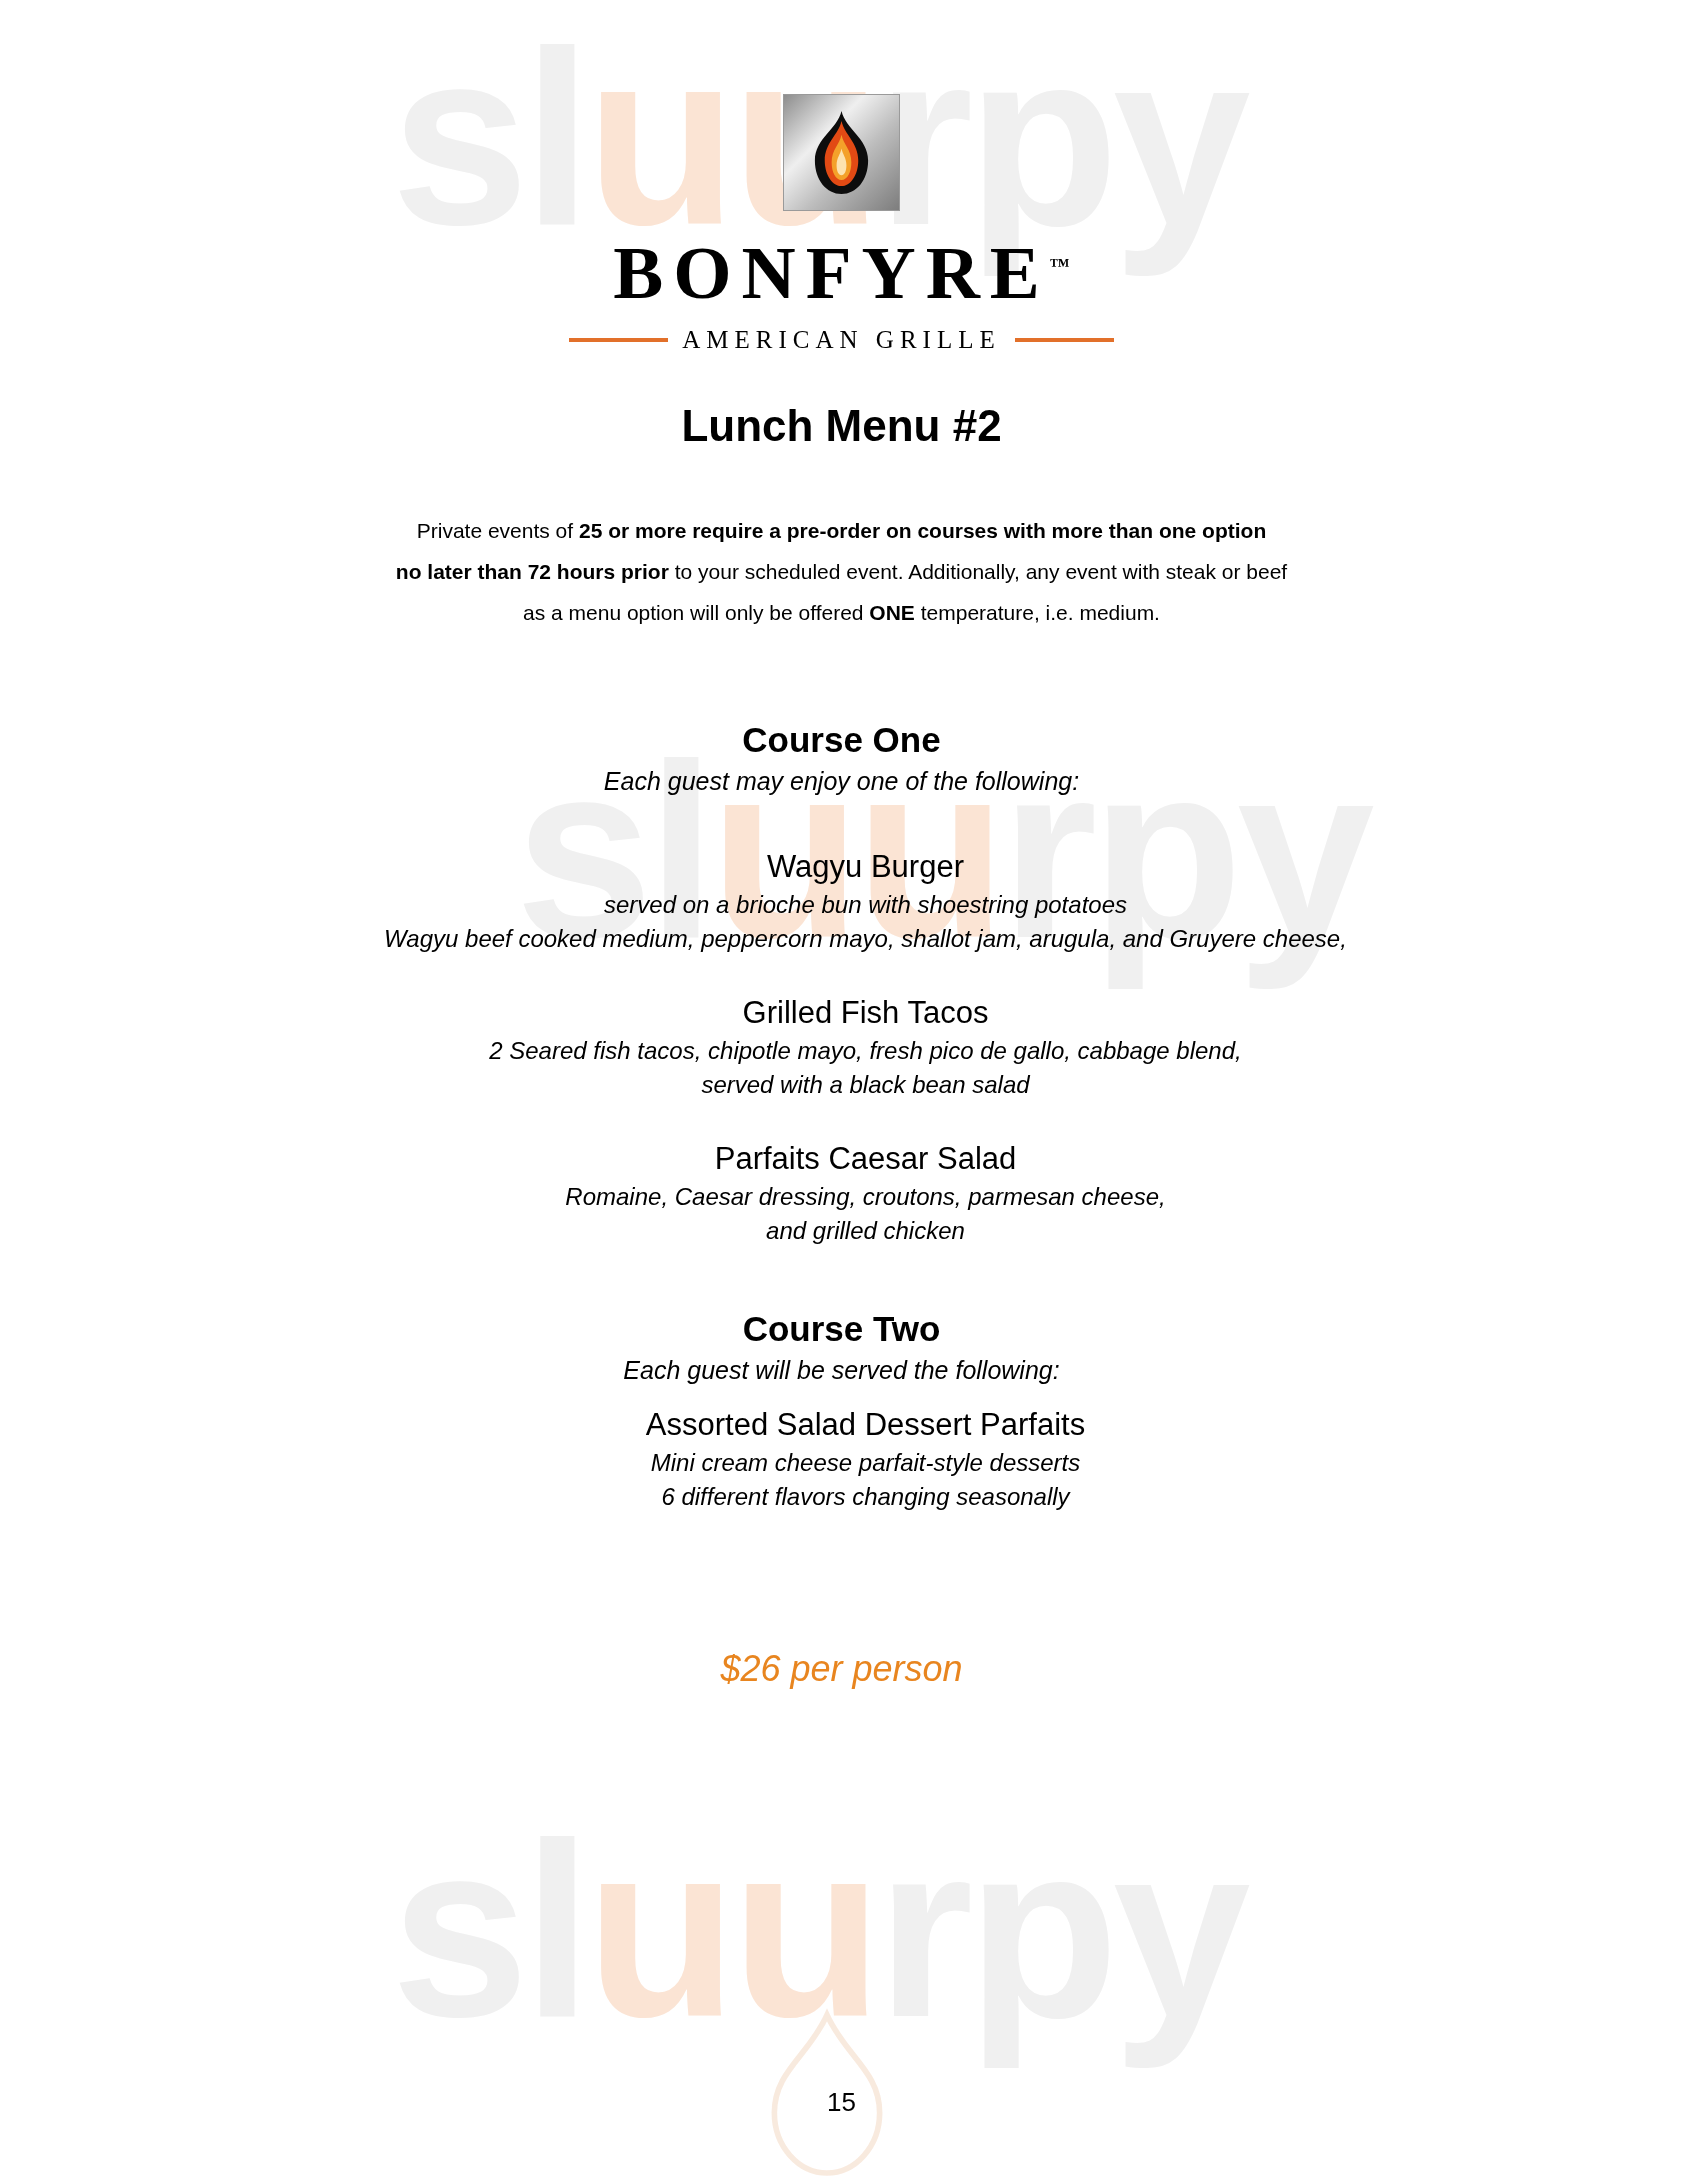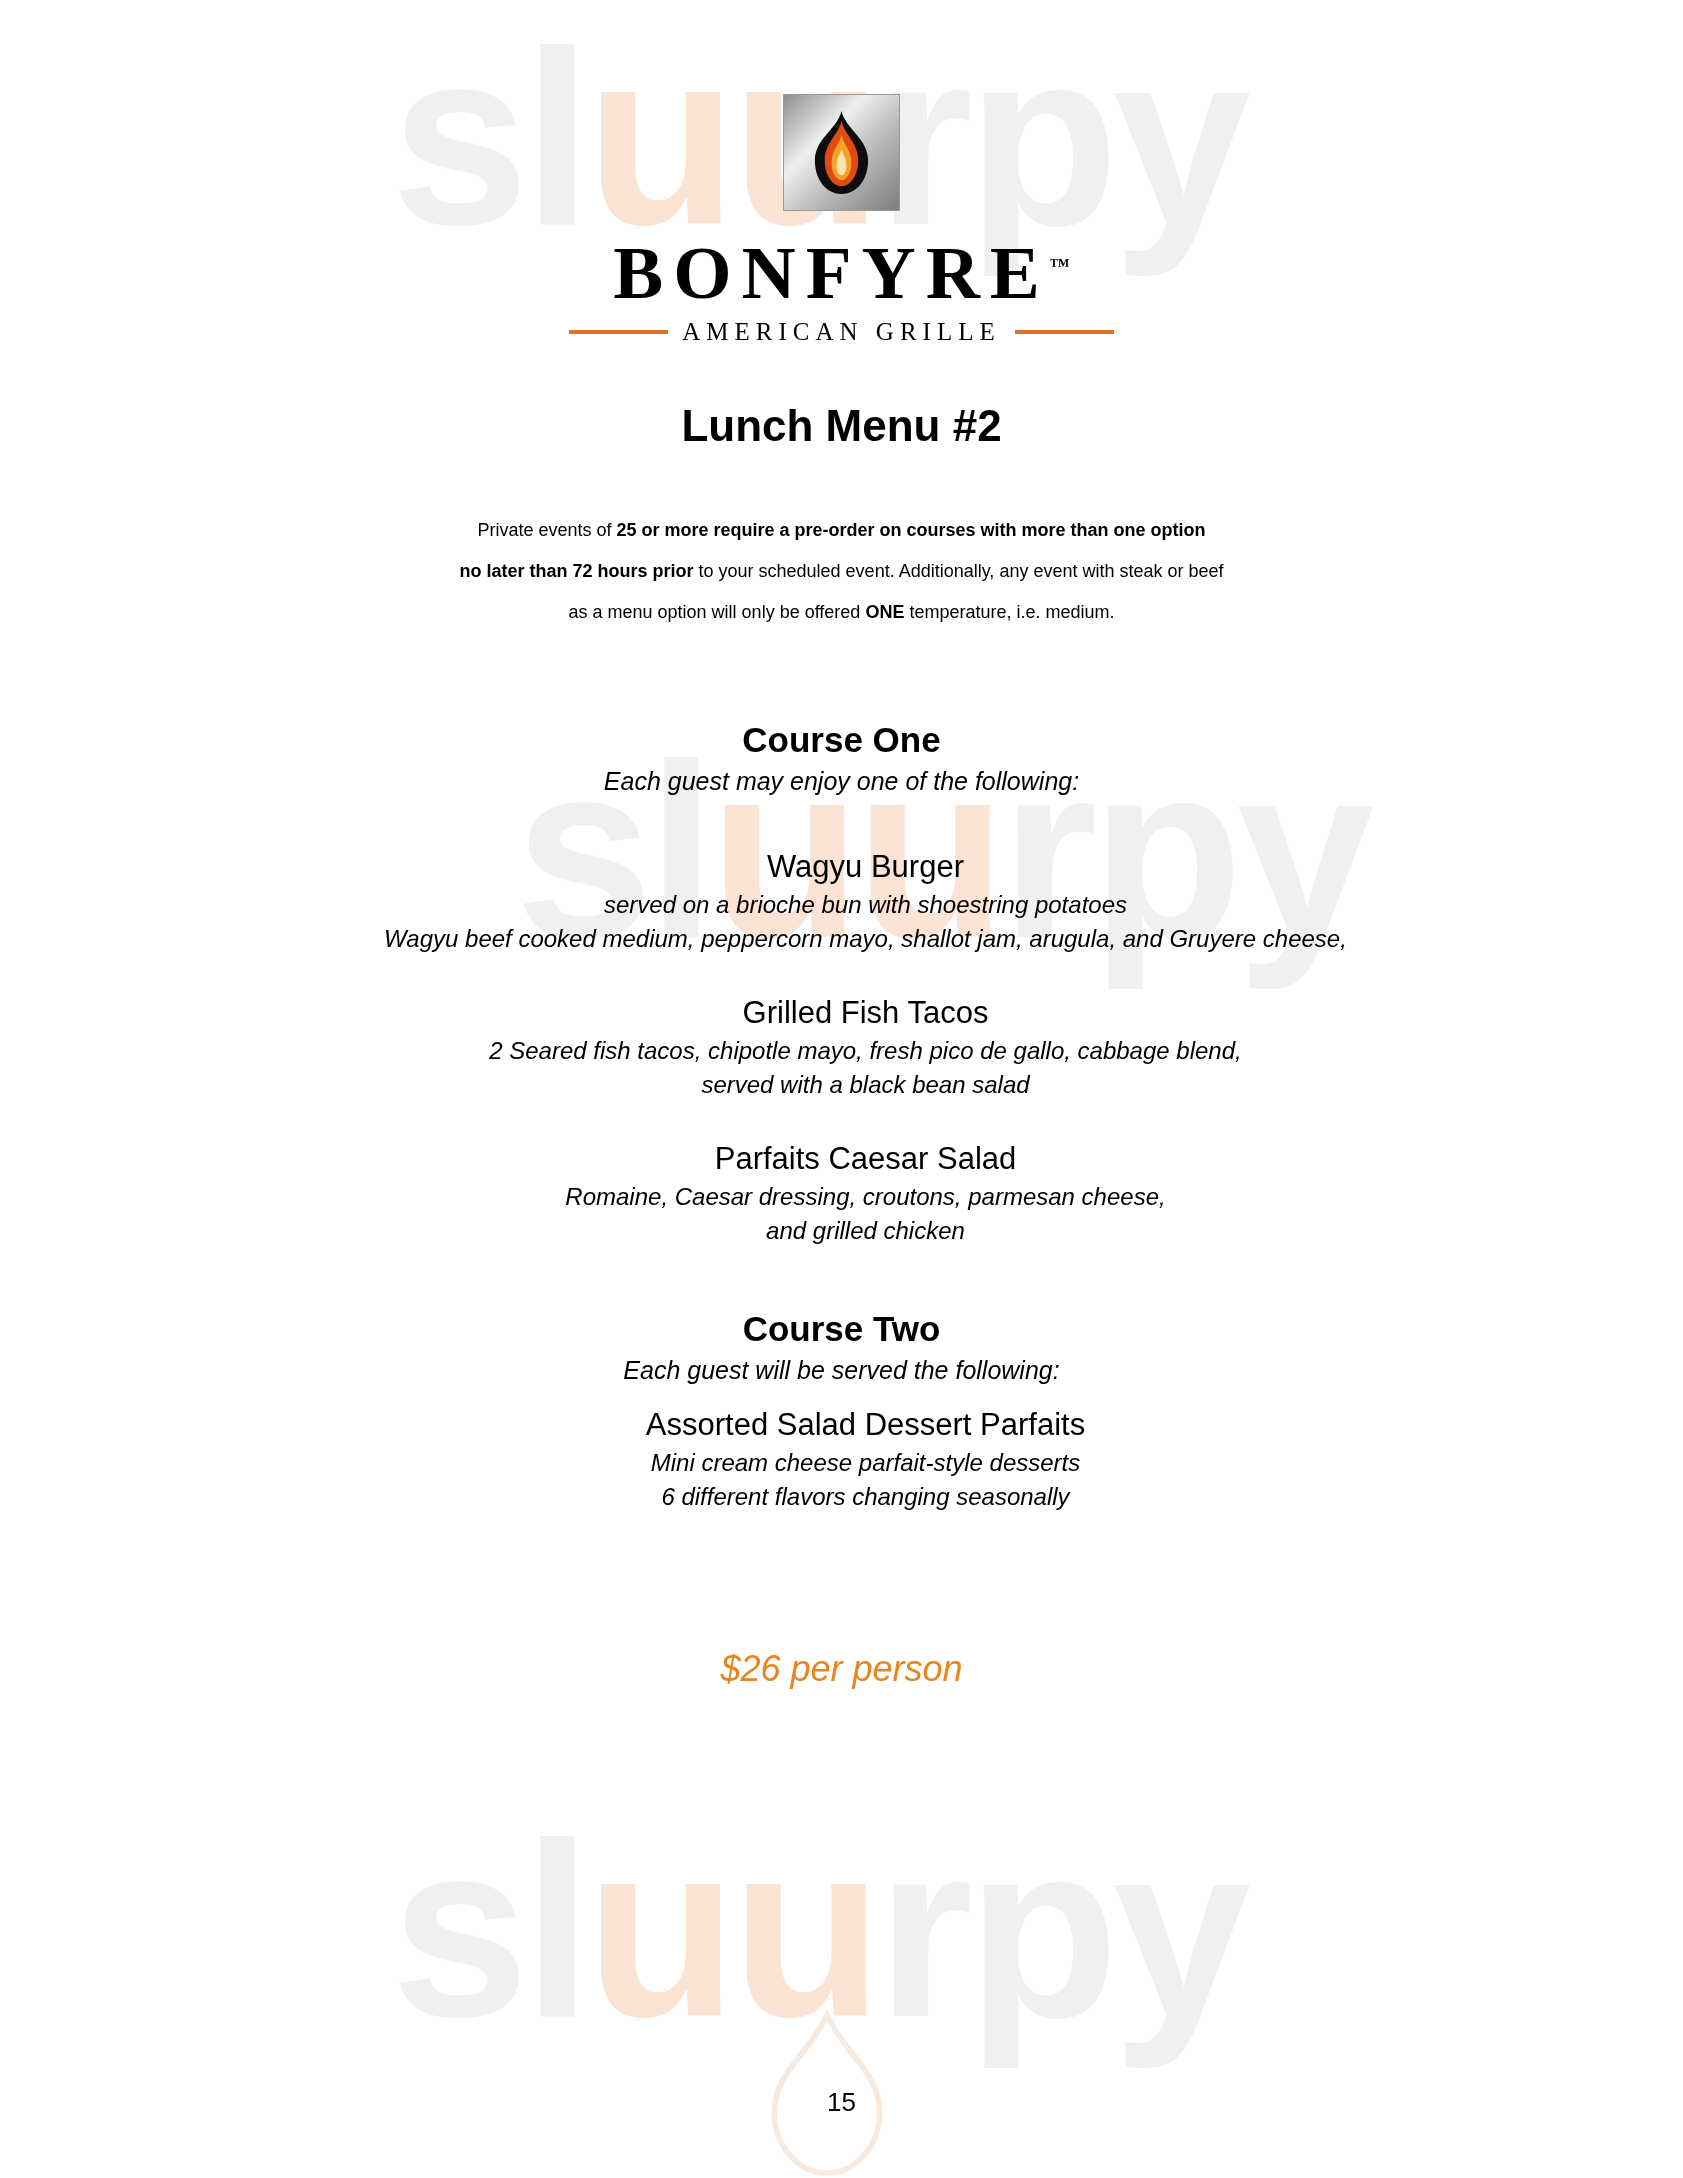--- a/index.html
+++ b/index.html
@@ -93,21 +93,21 @@
     line-height: 1;
     position: relative;
     display: inline-block;
   }
   .logo-tm {
     font-size: 20px;
     vertical-align: super;
     letter-spacing: 0;
   }
   .logo-sub-row {
-    margin-top: 8px;
+    margin-top: 16px;
     display: flex;
     align-items: center;
     justify-content: center;
     gap: 14px;
   }
   .logo-rule {
     width: 99px;
     height: 4px;
     background: #e2702a;
   }
@@ -127,21 +127,21 @@
     font-size: 44px;
     font-weight: bold;
   }
 
   .notice {
     position: absolute;
     top: 510px;
     left: 0;
     width: 1683px;
     text-align: center;
-    font-size: 18px;
+    font-size: 21px;
     line-height: 41px;
   }
   .notice b { font-weight: bold; }
 
   .course {
     position: absolute;
     left: 0;
     width: 1683px;
     text-align: center;
   }

